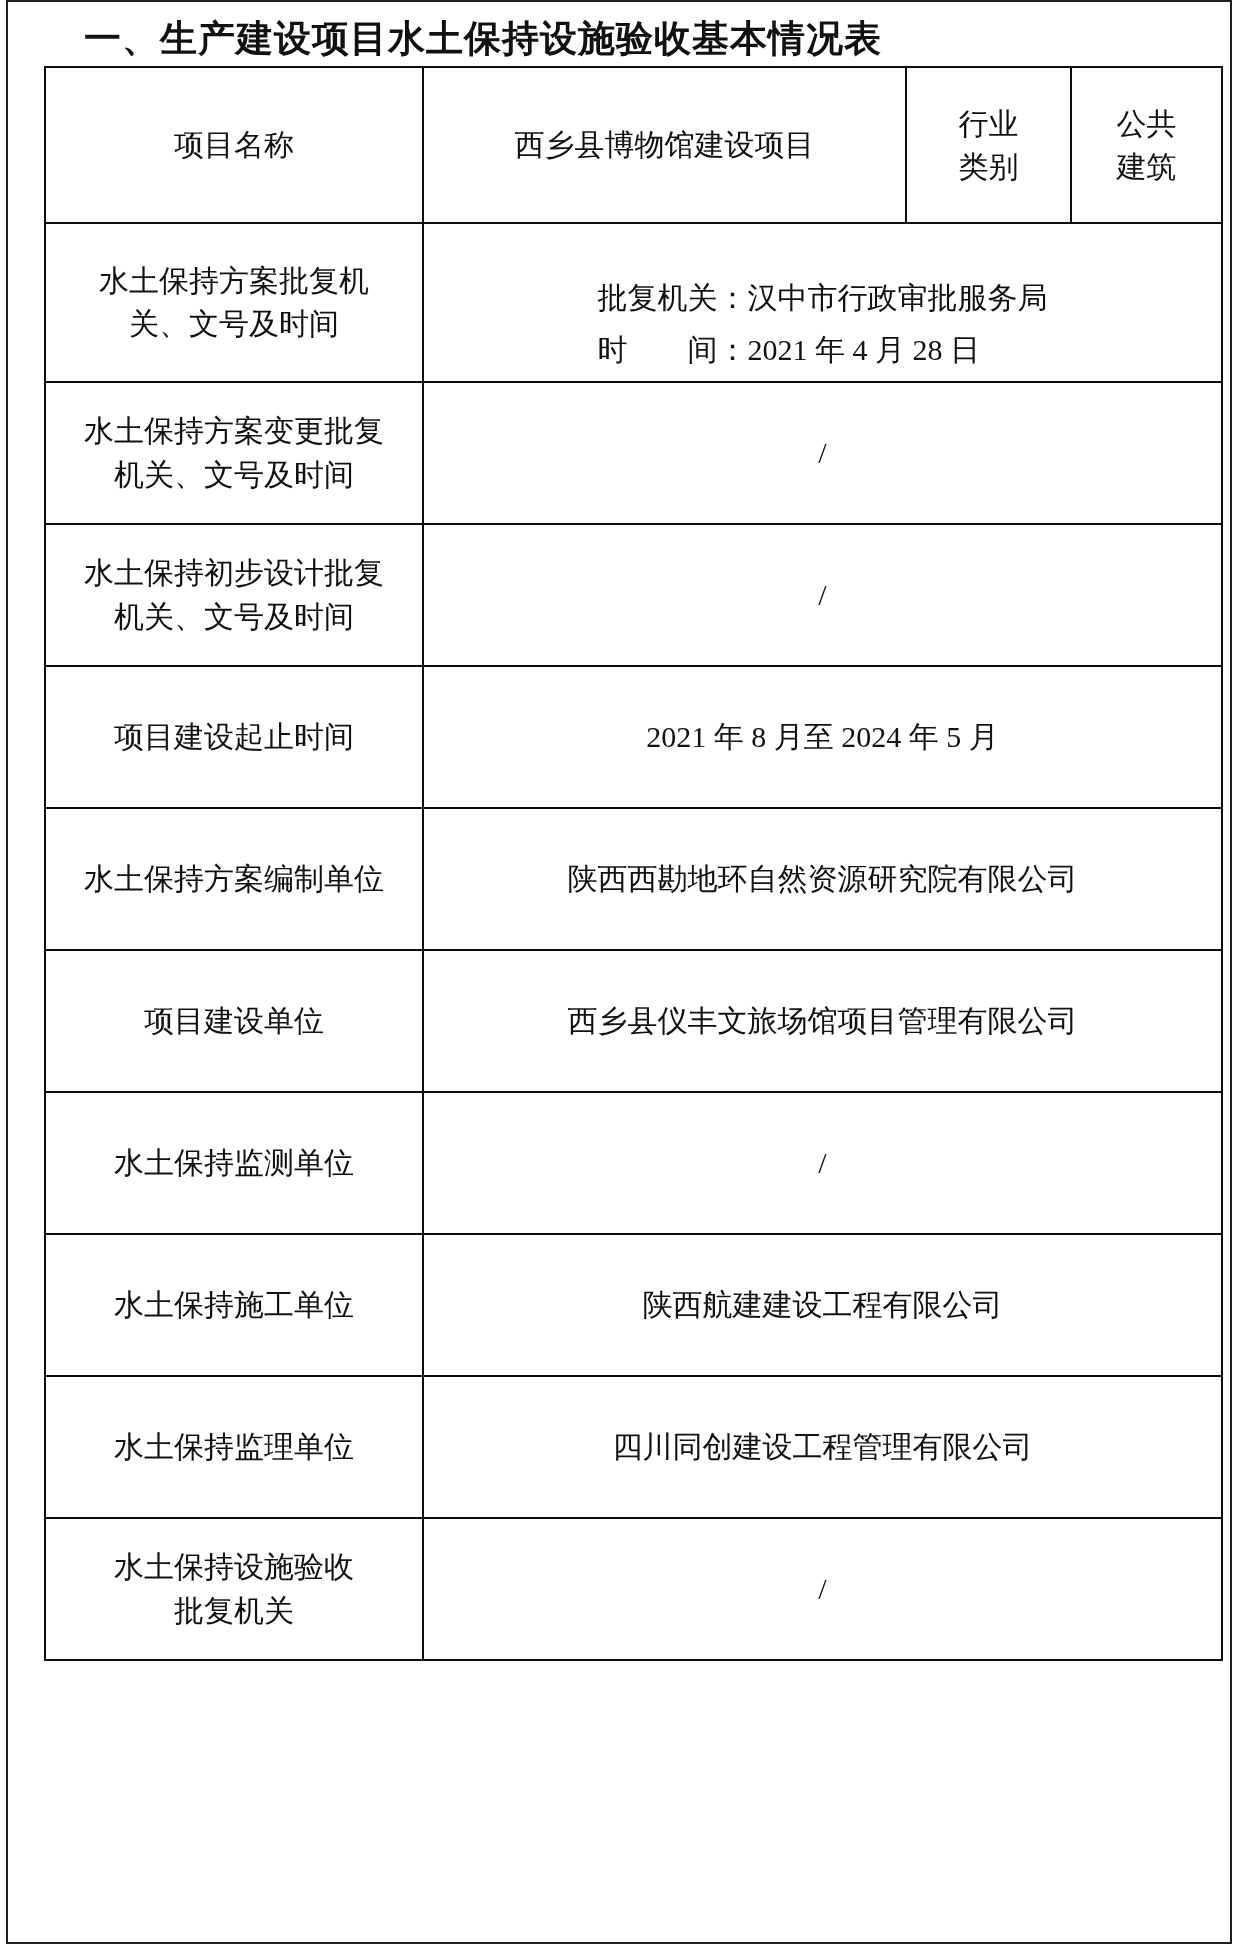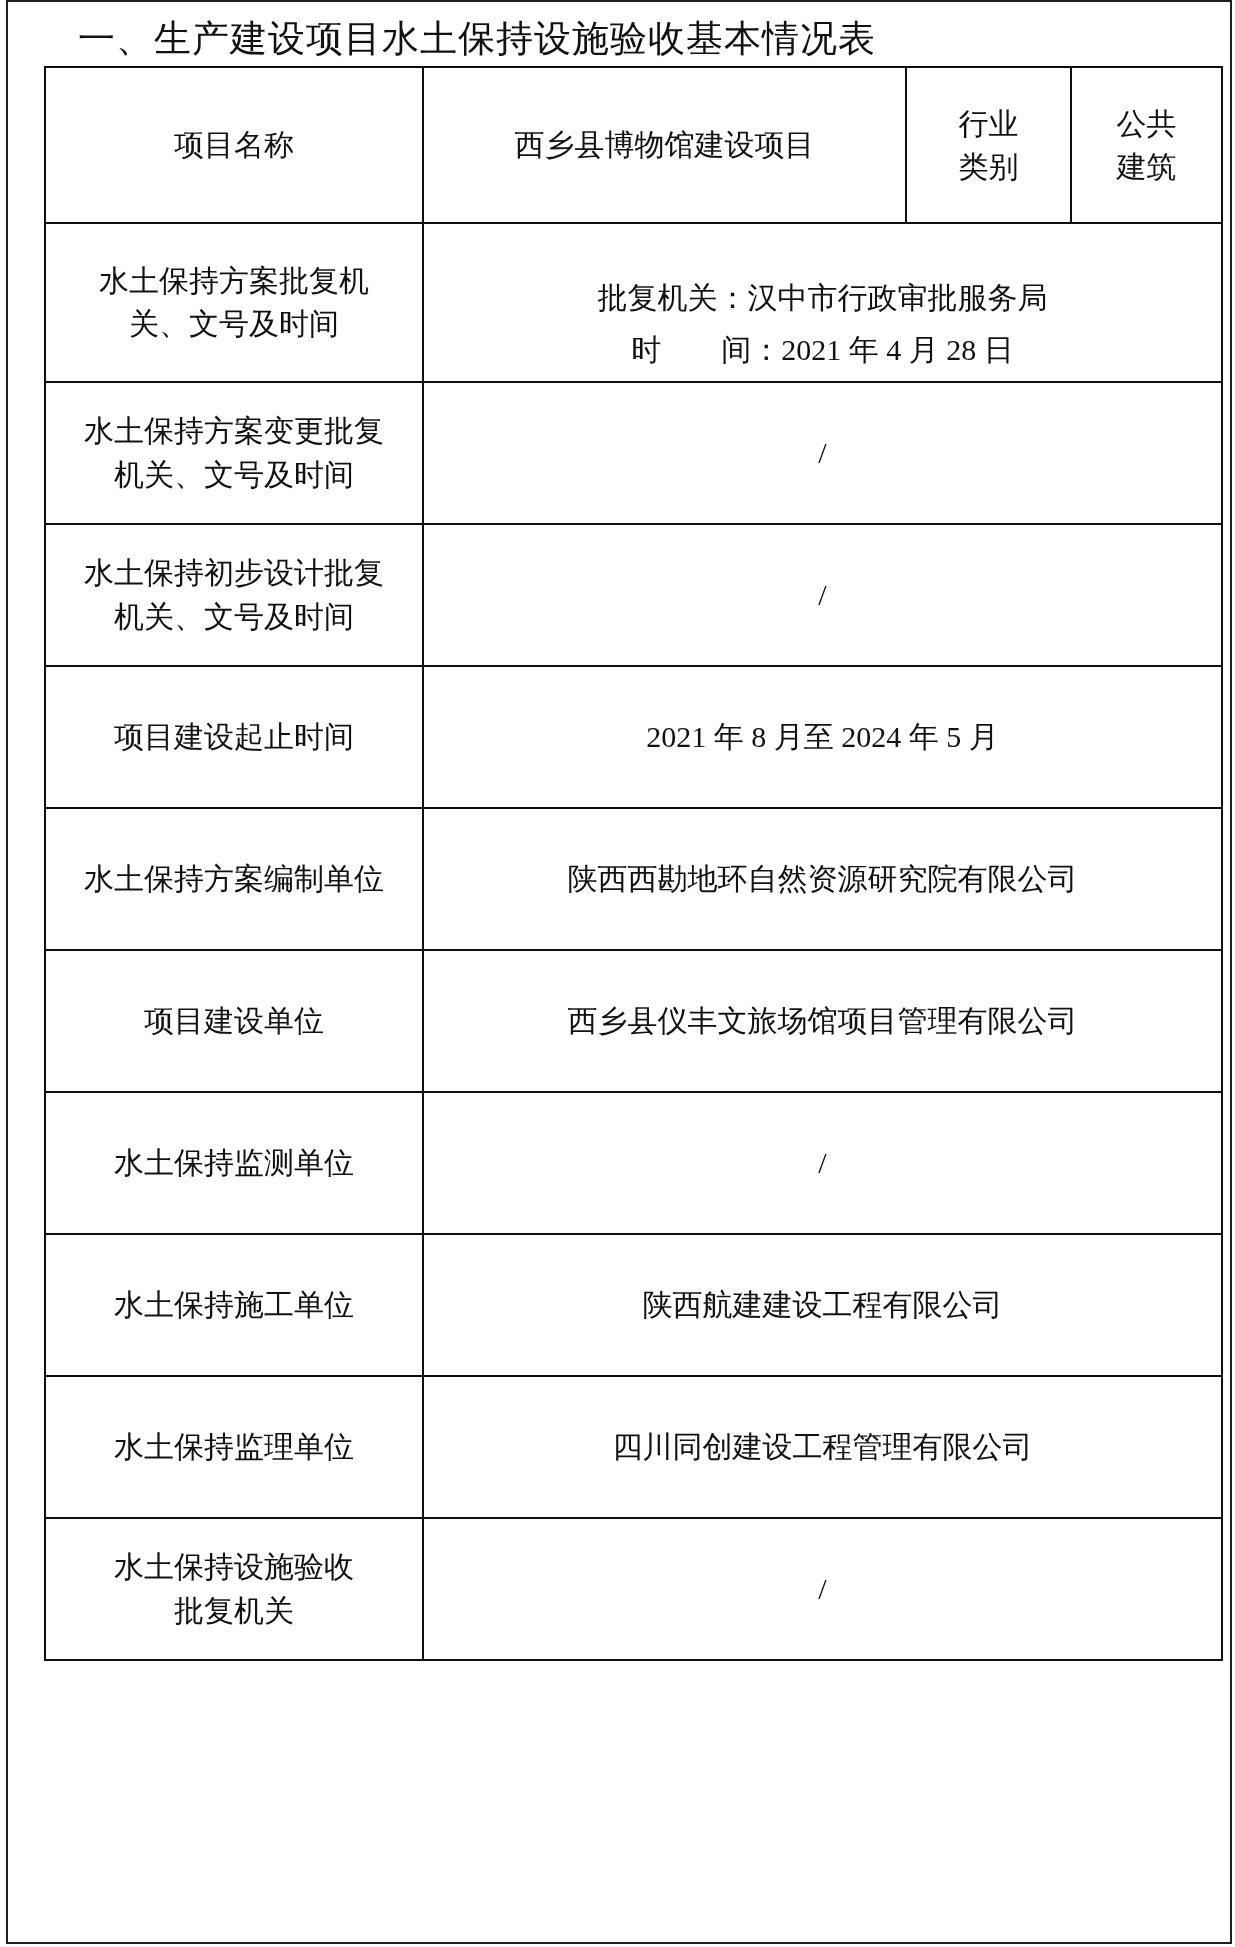--- a/index.html
+++ b/index.html
@@ -20,24 +20,24 @@
     position: absolute;
     left: 6px;
     top: 0;
     right: 3px;
     bottom: 3px;
     border: 2px solid #1f1f1f;
     pointer-events: none;
   }
   .doc-title {
     position: absolute;
-    left: 78px;
+    left: 84px;
     top: 14px;
     font-size: 37px;
-    font-weight: normal;
+    font-weight: bold;
     letter-spacing: 1px;
     white-space: nowrap;
   }
   table.info-table {
     position: absolute;
     left: 44px;
     top: 66px;
     width: 1177px;
     border-collapse: collapse;
     table-layout: fixed;
@@ -52,21 +52,21 @@
     padding: 4px 6px;
     overflow: hidden;
   }
   tr.r-first td { height: 146px; }
   tr.r-std td   { height: 132px; }
   td.label-cell { }
   td.label-left { text-align: left; padding-left: 4px; }
   td.attr-cell  { line-height: 1.55; }
   .block-left {
     display: inline-block;
-    text-align: center;
+    text-align: left;
     line-height: 1.75;
   }
   .slash { font-size: 34px; }
 </style>
 </head>
 <body>
 
 <div class="page">
   <div class="page-frame"></div>
 

